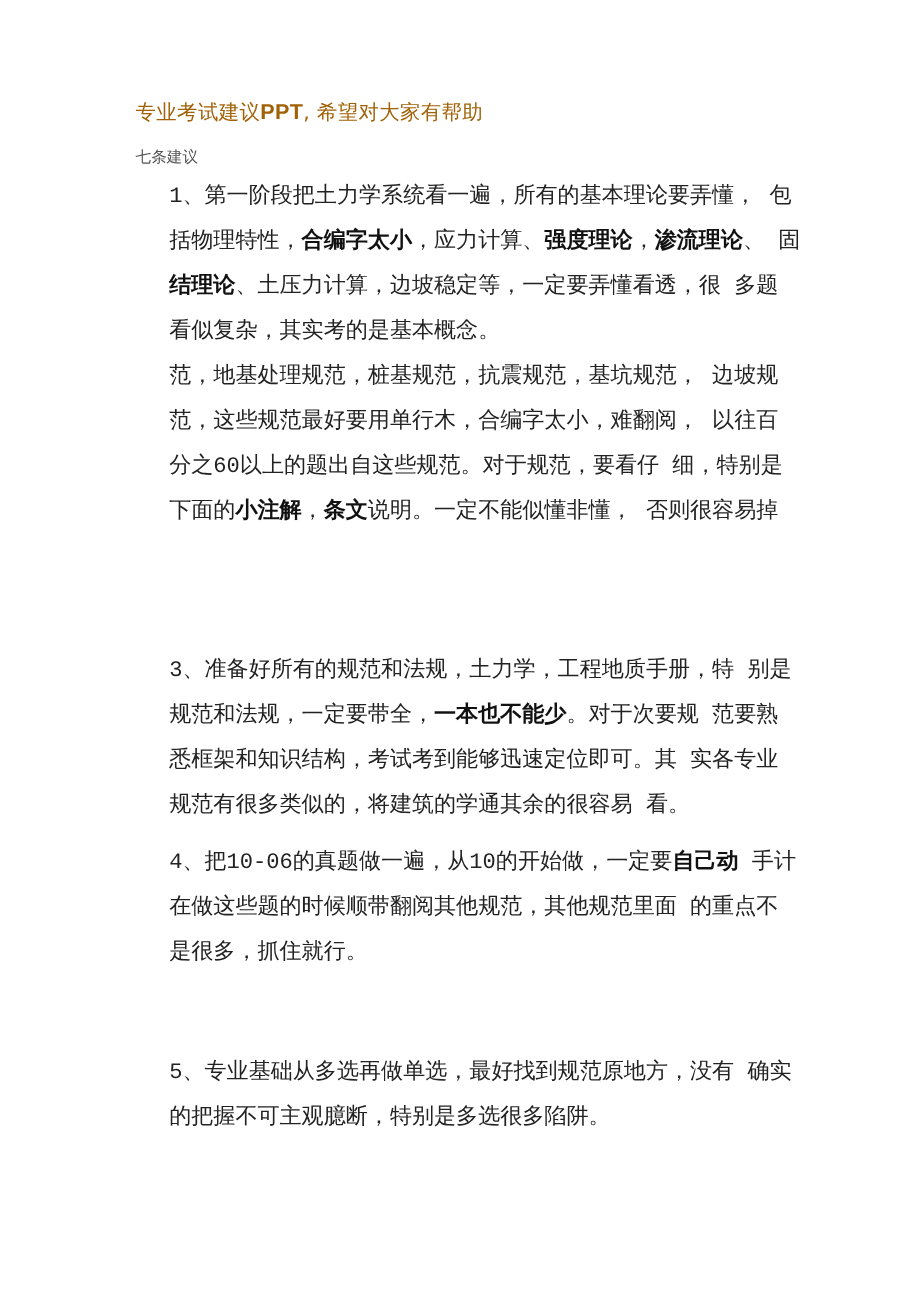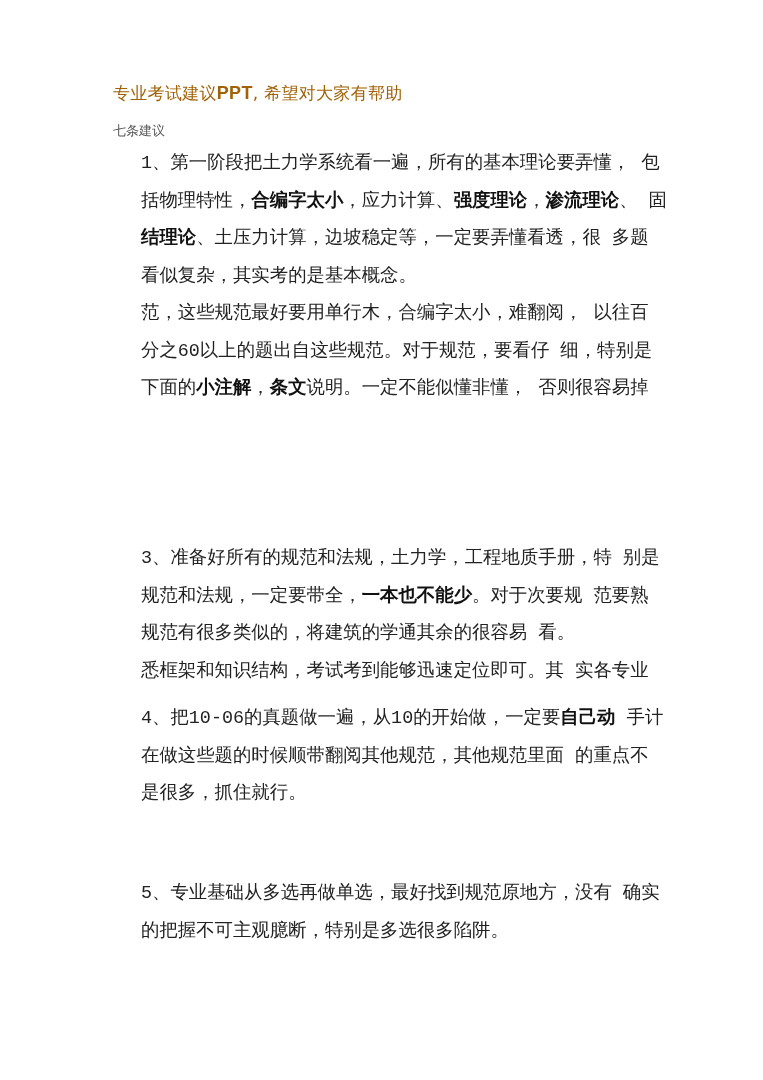--- a/index.html
+++ b/index.html
@@ -33,29 +33,30 @@
   </div>
   <div class="subtitle">七条建议</div>
 
   <div class="para" style="top:145px">
       <span class="line"><span>1、第一阶段把土力学系统看一遍，所有的基本理论要弄懂， 包</span></span>
       <span class="line"><span>括物理特性，</span><span class="b">合编字太小</span><span>，应力计算、</span><span class="b">强度理论</span><span>，</span><span class="b">渗流理论</span><span>、 固</span></span>
       <span class="line"><span class="b">结理论</span><span>、土压力计算，边坡稳定等，一定要弄懂看透，很 多题</span></span>
       <span class="line"><span>看似复杂，其实考的是基本概念。</span></span>
     </div>
   <div class="para" style="top:295px">
+      <span class="line"><span>范，地基处理规范，桩基规范，抗震规范，基坑规范， 边坡规</span></span>
       <span class="line"><span>范，这些规范最好要用单行木，合编字太小，难翻阅， 以往百</span></span>
       <span class="line"><span>分之60以上的题出自这些规范。对于规范，要看仔 细，特别是</span></span>
       <span class="line"><span>下面的</span><span class="b">小注解</span><span>，</span><span class="b">条文</span><span>说明。一定不能似懂非懂， 否则很容易掉</span></span>
     </div>
   <div class="para" style="top:540px">
       <span class="line"><span>3、准备好所有的规范和法规，土力学，工程地质手册，特 别是</span></span>
       <span class="line"><span>规范和法规，一定要带全，</span><span class="b">一本也不能少</span><span>。对于次要规 范要熟</span></span>
+      <span class="line"><span>悉框架和知识结构，考试考到能够迅速定位即可。其 实各专业</span></span>
       <span class="line"><span>规范有很多类似的，将建筑的学通其余的很容易 看。</span></span>
-      <span class="line"><span>悉框架和知识结构，考试考到能够迅速定位即可。其 实各专业</span></span>
     </div>
   <div class="para" style="top:700px">
       <span class="line"><span>4、把10-06的真题做一遍，从10的开始做，一定要</span><span class="b">自己动</span><span> 手计</span></span>
       <span class="line"><span>在做这些题的时候顺带翻阅其他规范，其他规范里面 的重点不</span></span>
       <span class="line"><span>是很多，抓住就行。</span></span>
     </div>
   <div class="para" style="top:875px">
       <span class="line"><span>5、专业基础从多选再做单选，最好找到规范原地方，没有 确实</span></span>
       <span class="line"><span>的把握不可主观臆断，特别是多选很多陷阱。</span></span>
     </div>

